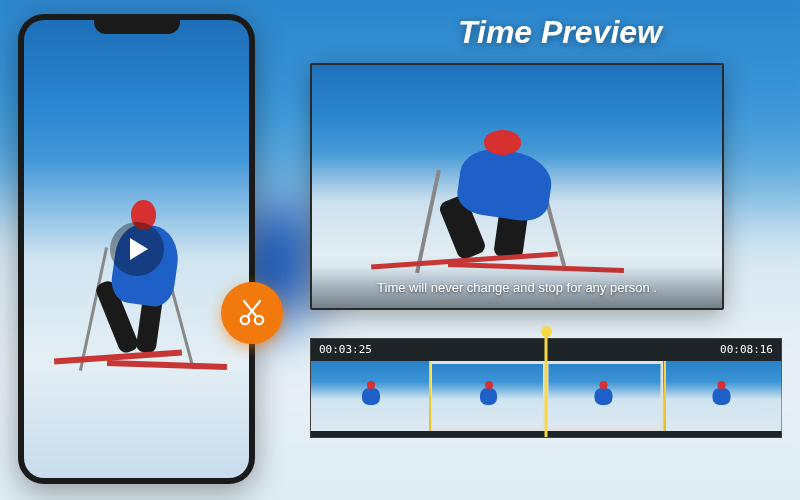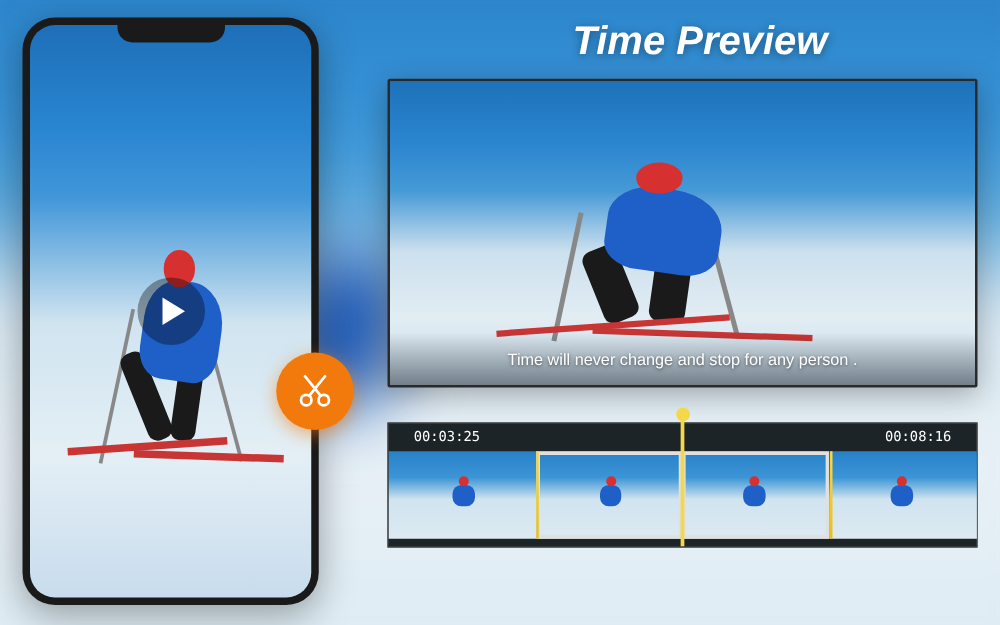--- a/index.html
+++ b/index.html
@@ -128,21 +128,21 @@
       width: 440px; text-align: center;
       color: #fff; font-size: 32px; font-weight: 700;
       font-style: italic;
       text-shadow: 0 2px 8px rgba(0,0,0,0.4);
       z-index: 5;
     }
     
     
     .preview-panel {
       position: absolute; left: 310px; top: 63px;
-      width: 472px; height: 247px;
+      width: 414px; height: 247px;
       background: #2680c5;
       border: 2px solid #2a2a2a;
       border-radius: 2px;
       z-index: 5;
       overflow: hidden;
       box-shadow: 0 6px 24px rgba(0,0,0,0.3);
     }
     .preview-inner {
       position: absolute; inset: 0;
       background: linear-gradient(180deg, #1d72ba 0%, #2a85cf 20%, #4599d6 36%, #cce0ee 56%, #e2edf3 78%, #c6dbec 100%);
@@ -162,21 +162,21 @@
     
     .timeline {
       position: absolute; left: 310px; top: 338px;
       width: 472px; height: 100px;
       border: 1px solid #404040;
       background: #1d2428;
       z-index: 5;
     }
     .timeline-times {
       display: flex; justify-content: space-between;
-      padding: 4px 20px 0;
+      padding: 4px 8px 0;
       color: #fff; font-size: 11px;
       font-family: monospace;
     }
     .timeline-strip {
       position: absolute; left: 0; right: 0; top: 22px; bottom: 6px;
       display: flex;
     }
     .timeline-frame {
       flex: 1; position: relative;
       background: linear-gradient(180deg, #2880c7 0%, #3c95d6 30%, #d0e4f0 55%, #dde9f1 100%);

